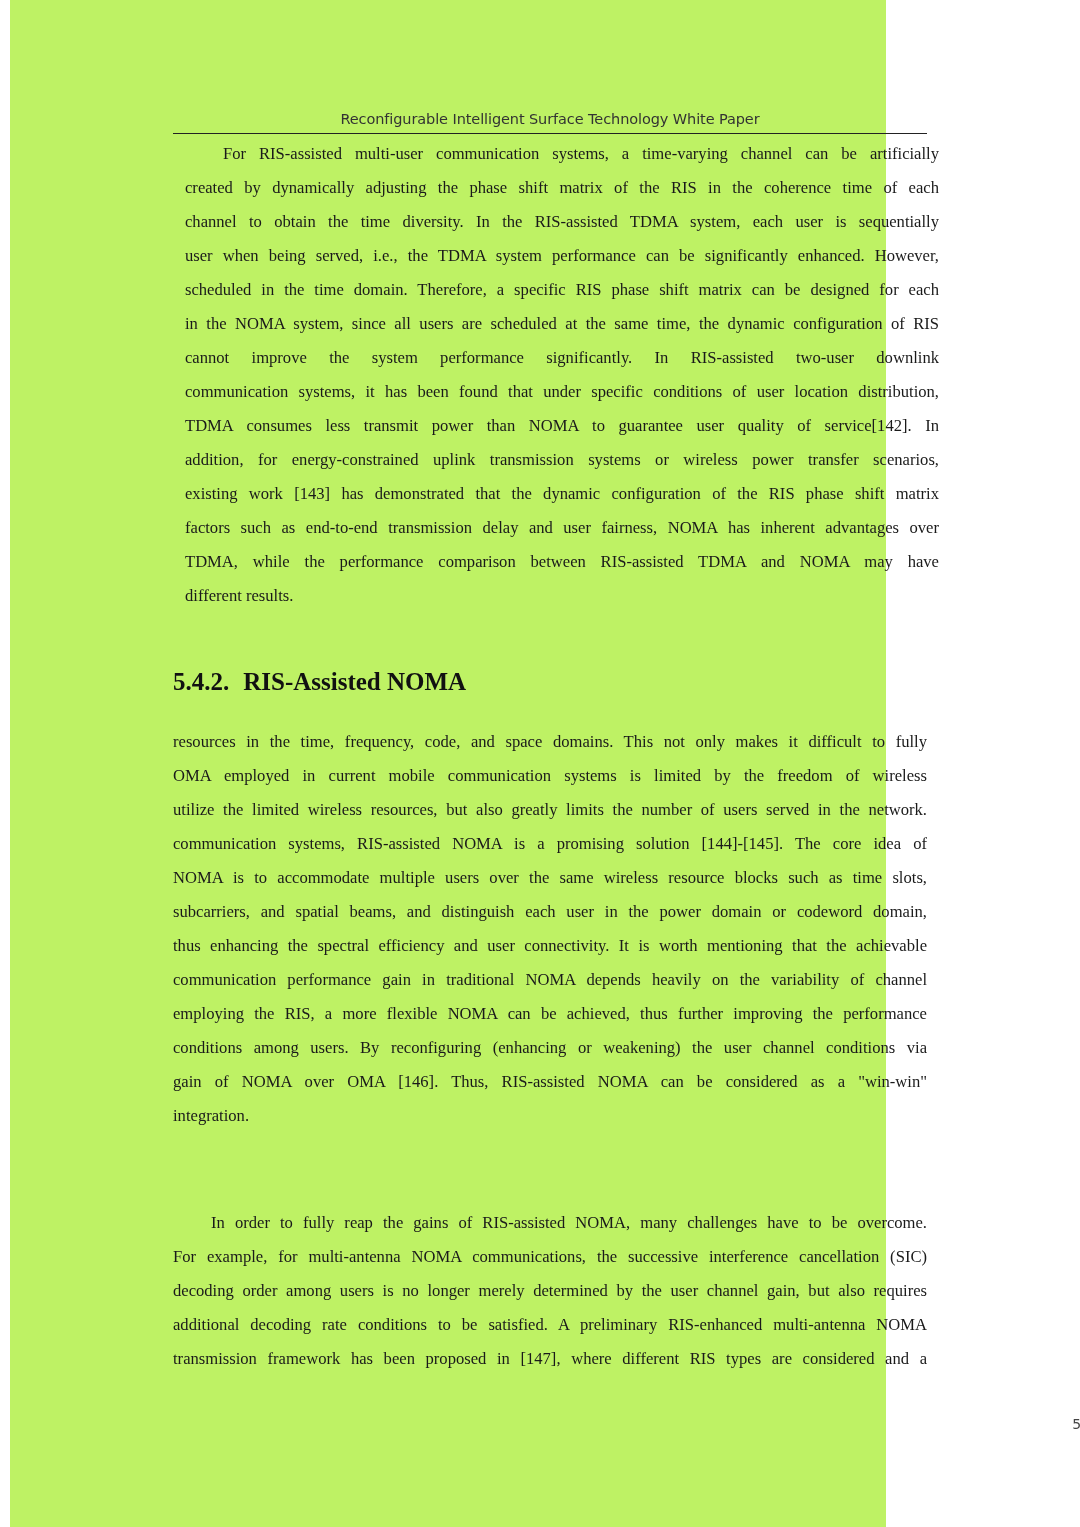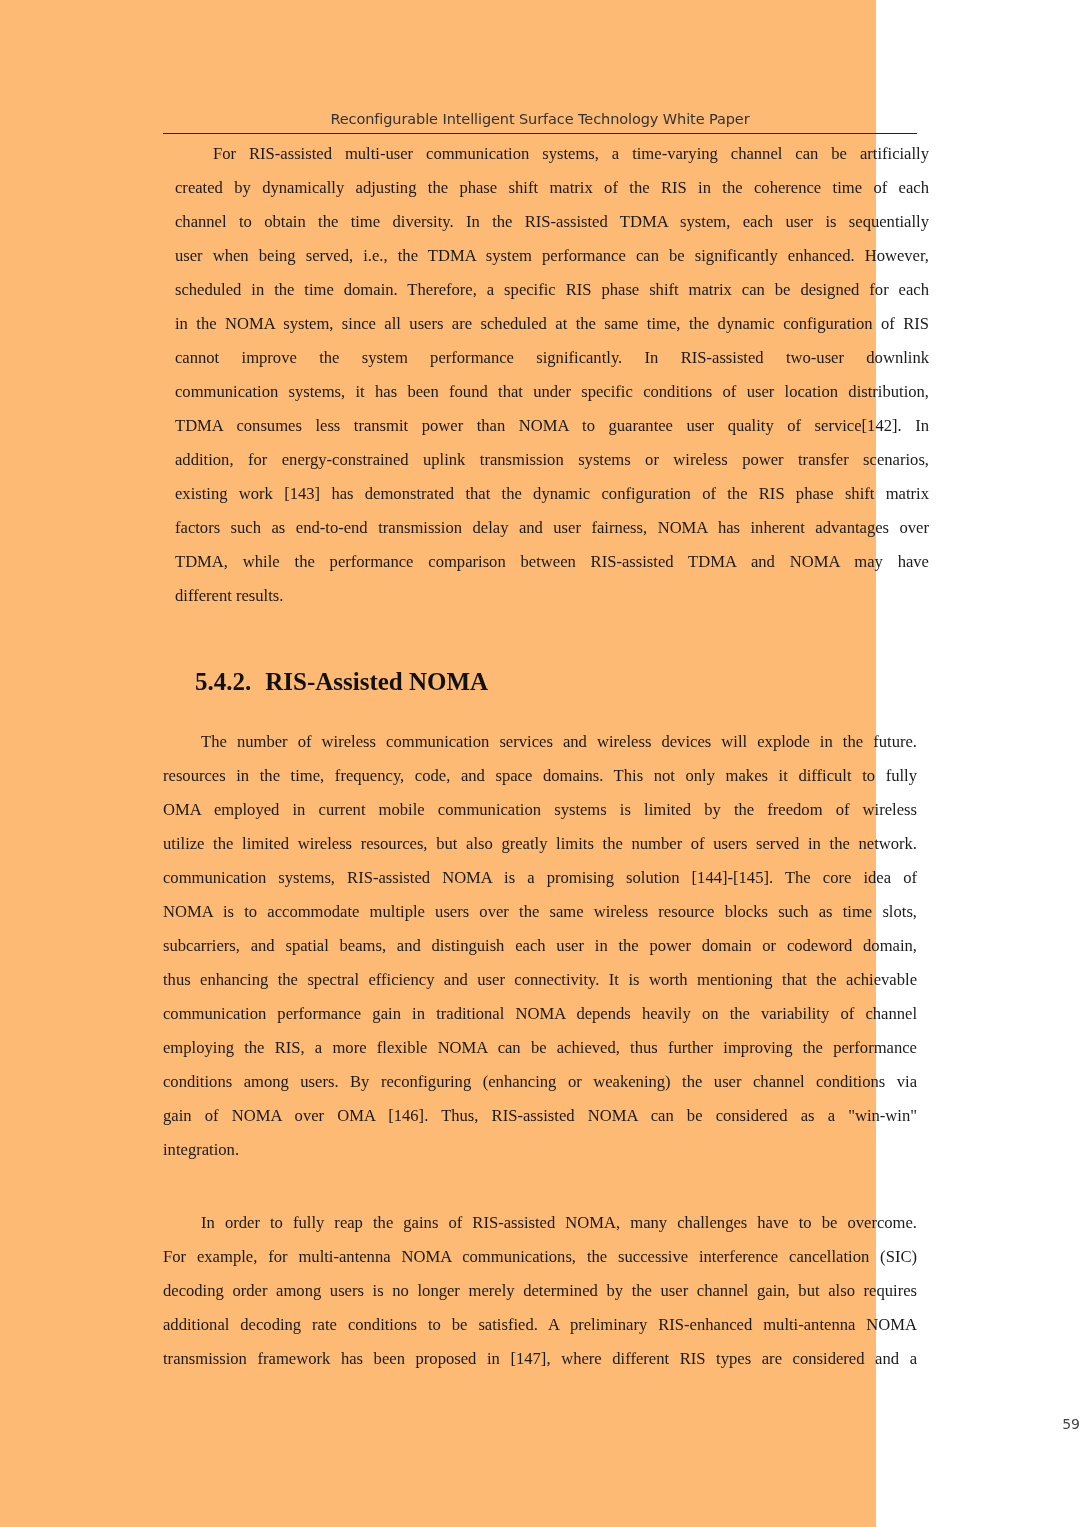--- a/index.html
+++ b/index.html
@@ -1,30 +1,30 @@
 <!DOCTYPE html>
 <html><head>
   <meta charset="utf-8">
   <style>
     html, body { margin: 0; padding: 0; background: #ffffff; }
     body { width: 1080px; height: 1527px; position: relative; overflow: hidden; }
-    .page { position: absolute; left: 0; top: 0; width: 876px; height: 1527px; background: #fdba74; }
+    .page { position: absolute; left: 10px; top: 0; width: 876px; height: 1527px; background: #bef264; }
     .running-header {
       position: absolute; left: 163px; width: 754px; top: 111px;
       text-align: center; font-family: "DejaVu Sans", sans-serif; font-size: 14.5px;
       color: #333; letter-spacing: -0.1px;
     }
     .header-rule { position: absolute; left: 163px; width: 754px; top: 133px; height: 0; border-top: 1.6px solid #222; }
     .text-block { position: absolute; left: 163px; width: 754px; font-family: "Liberation Serif", serif; font-size: 16.6px; color: #1a1a1a; }
     .line { height: 34px; line-height: 34px; white-space: nowrap; text-align: justify; text-align-last: justify; overflow: hidden; }
     .line.last { text-align-last: left; }
     .line.indent { padding-left: 38px; }
     .section-heading {
       position: absolute; left: 163px; top: 668px; font-family: "Liberation Serif", serif;
-      font-weight: bold; font-size: 25px; color: #111; margin-left: 32px;
+      font-weight: bold; font-size: 25px; color: #111;
     }
     .section-heading .num { margin-right: 14px; }
     .page-number {
       position: absolute; left: 0; width: 1080px; top: 1416px; text-align: right;
       font-family: "DejaVu Sans", sans-serif; font-size: 14px; color: #444;
     }
   </style>
 </head>
 <body>
 
@@ -47,21 +47,20 @@
     <div class="line">factors such as end-to-end transmission delay and user fairness, NOMA has inherent advantages over</div>
     <div class="line">TDMA, while the performance comparison between RIS-assisted TDMA and NOMA may have</div>
     <div class="line last">different results.</div>
   </div>
 
   <div class="section-heading">
     <span class="num">5.4.2.</span><span>RIS-Assisted NOMA</span>
   </div>
 
   <div class="text-block" style="top:725px;">
-    <div class="line indent">The number of wireless communication services and wireless devices will explode in the future.</div>
     <div class="line">resources in the time, frequency, code, and space domains. This not only makes it difficult to fully</div>
     <div class="line">OMA employed in current mobile communication systems is limited by the freedom of wireless</div>
     <div class="line">utilize the limited wireless resources, but also greatly limits the number of users served in the network.</div>
     <div class="line">communication systems, RIS-assisted NOMA is a promising solution [144]-[145]. The core idea of</div>
     <div class="line">NOMA is to accommodate multiple users over the same wireless resource blocks such as time slots,</div>
     <div class="line">subcarriers, and spatial beams, and distinguish each user in the power domain or codeword domain,</div>
     <div class="line">thus enhancing the spectral efficiency and user connectivity. It is worth mentioning that the achievable</div>
     <div class="line">communication performance gain in traditional NOMA depends heavily on the variability of channel</div>
     <div class="line">employing the RIS, a more flexible NOMA can be achieved, thus further improving the performance</div>
     <div class="line">conditions among users. By reconfiguring (enhancing or weakening) the user channel conditions via</div>

